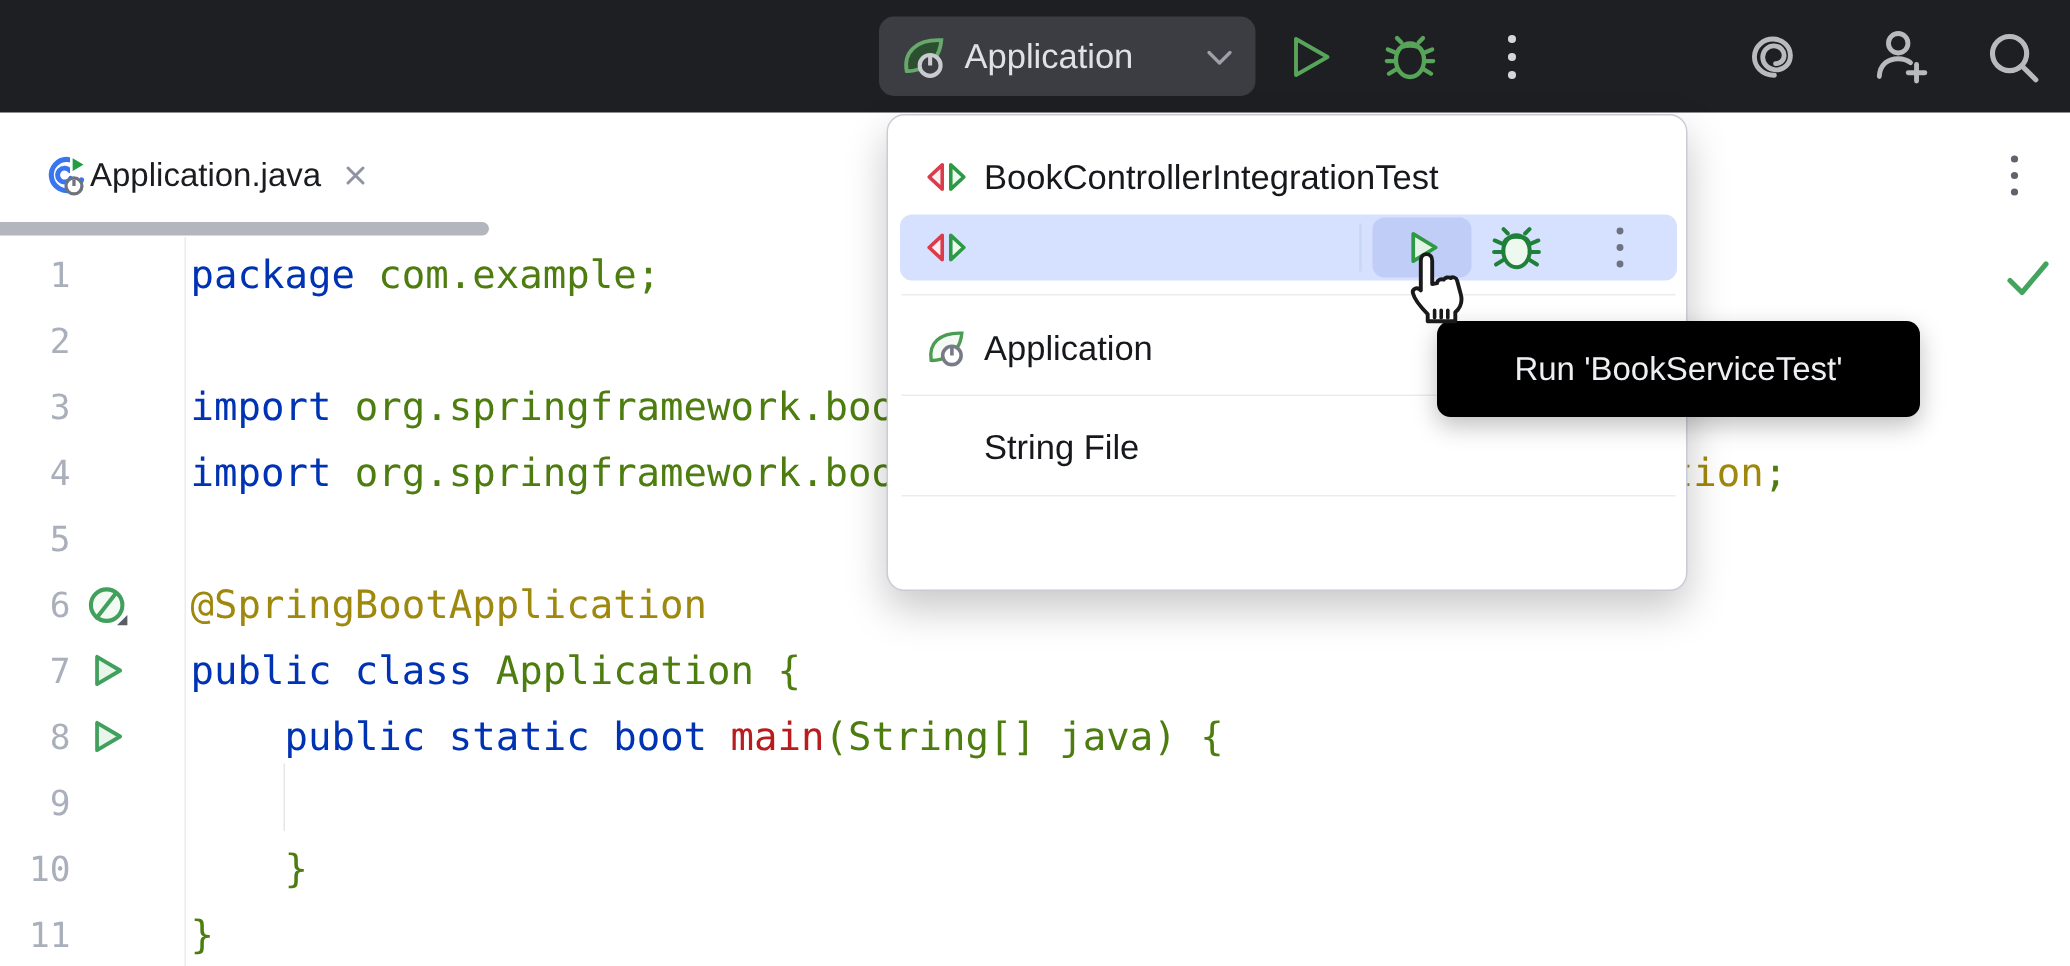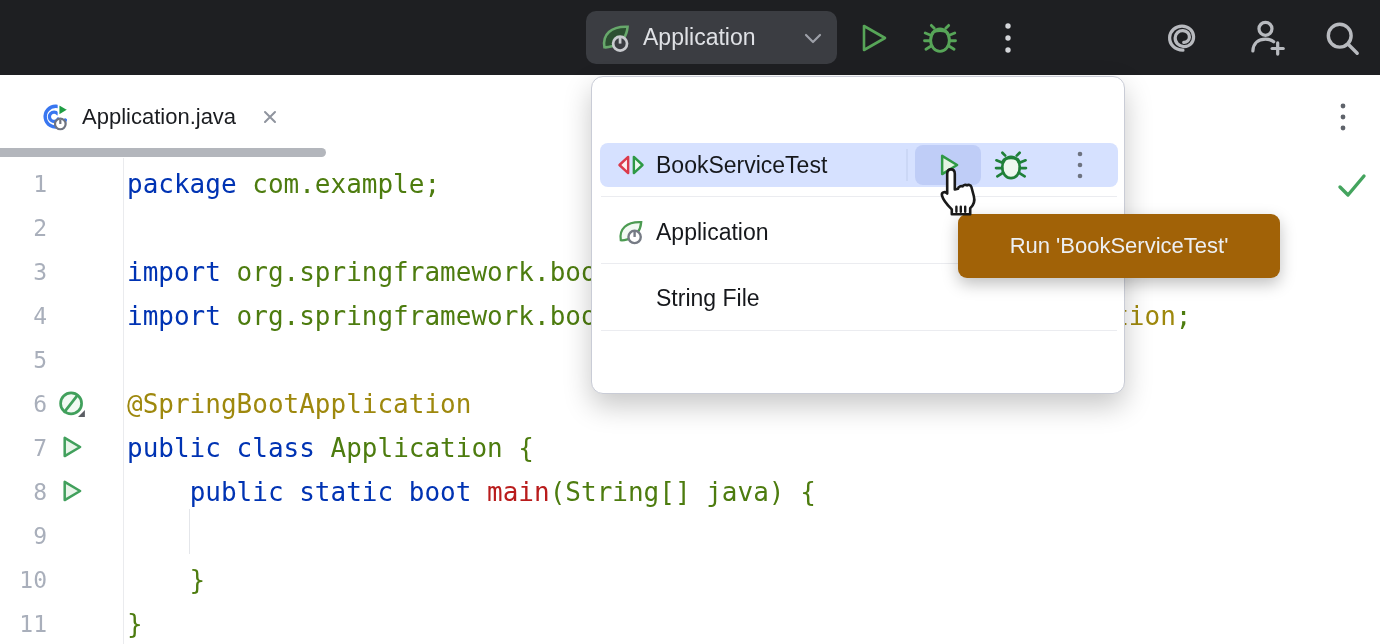--- a/index.html
+++ b/index.html
@@ -12,21 +12,21 @@
   .toolbar { position:absolute; left:0; top:0; width:1380px; height:75px; background:#1E1F22; z-index:5; }
   .run-chip {
     position:absolute; left:586px; top:11px; width:251px; height:53px;
     background:#3B3D42; border-radius:10px; display:flex; align-items:center;
     padding:0 13px; gap:10px; cursor:pointer;
   }
   .run-chip-label { color:#DFE1E5; font-size:23px; flex:1 1 auto; white-space:nowrap; }
   .tb-btn { position:absolute; top:0; height:75px; display:flex; align-items:center; justify-content:center; }
   
   .tabbar { position:absolute; left:0; top:75px; width:1380px; height:83px; background:#fff; z-index:1; }
-  .tab { position:absolute; left:40px; top:0; height:83px; display:flex; align-items:center; gap:12px; }
+  .tab { position:absolute; left:29px; top:0; height:83px; display:flex; align-items:center; gap:1px; }
   .tab-label { font-size:22px; color:#1A1C20; white-space:nowrap; }
   .tab-close { margin-left:12px; display:flex; align-items:center; }
   .tab-scroll-thumb { position:absolute; left:0; top:73px; width:326px; height:9px; background:#B3B6BC; border-radius:0 5px 5px 0; }
   .tabbar-more { position:absolute; right:25px; top:22px; width:24px; height:40px; display:flex; align-items:center; justify-content:center; }
   
   .editor { position:absolute; left:0; top:158px; width:1380px; height:486px; background:#fff; z-index:1; }
   .gutter-sep { position:absolute; left:123px; top:0; width:1px; height:486px; background:#EAEBEE; }
   .indent-guide { position:absolute; left:189px; top:351px; width:1px; height:45px; background:#E4E6EA; }
   .cl { position:absolute; left:0; width:1380px; height:44px; }
   .ln { position:absolute; left:0; top:0; width:47px; height:44px; line-height:44px; text-align:right;
@@ -53,21 +53,21 @@
   .mi-sel .mi-icon { left:16px; }
   .mi-sel .mi-label { left:56px; }
   .mi-sep { position:absolute; left:9px; width:516px; height:1px; background:#EBECF0; }
   .sel-divider { position:absolute; left:306px; top:6px; width:2px; height:32px; background:#CBD7F6; }
   .sel-run-btn { position:absolute; left:315px; top:2px; width:66px; height:40px; background:#BFCDF7; border-radius:8px;
                  display:flex; align-items:center; justify-content:center; cursor:pointer; }
   .sel-debug-btn { position:absolute; left:391px; top:4px; width:40px; height:36px; display:flex; align-items:center; justify-content:center; cursor:pointer; }
   .sel-more-btn { position:absolute; left:465px; top:4px; width:30px; height:36px; display:flex; align-items:center; justify-content:center; cursor:pointer; }
   
   .tooltip {
-    position:absolute; left:958px; top:214px; width:322px; height:64px; background:#a16207; border-radius:9px;
+    position:absolute; left:958px; top:214px; width:322px; height:64px; background:#000000; border-radius:9px;
     display:flex; align-items:center; justify-content:center; z-index:20; box-shadow:0 6px 16px rgba(0,0,0,.25);
   }
   .tooltip-text { color:#EDEFF2; font-size:22px; white-space:nowrap; }
   
   .cursor { position:absolute; left:931px; top:165px; z-index:30; }
 </style>
 </head>
 <body>
 
 <div class="toolbar">
@@ -227,29 +227,37 @@
   </div>
 
   <div class="inspect-ok">
     <svg width="30" height="26" viewBox="0 0 30 26">
         <polyline points="3,14 11,22 27,3" fill="none" stroke="#44A45E" stroke-width="3.4" stroke-linecap="round" stroke-linejoin="round"></polyline>
       </svg>
   </div>
 </div>
 
 <div class="menu">
+  <div class="mi" style="top:19px">
+    <span class="mi-icon">
+      <svg width="30" height="30" viewBox="0 0 20 20">
+        <path d="M8.1 4.6 L8.1 15.4 L2.3 10 Z" fill="#FDF0F0" stroke="#DB3B4B" stroke-width="1.6" stroke-linejoin="round"></path>
+        <path d="M11.9 4.6 L11.9 15.4 L17.7 10 Z" fill="#EDF8EF" stroke="#2E9945" stroke-width="1.6" stroke-linejoin="round"></path>
+      </svg>
+    </span>
+    <span class="mi-label">BookControllerIntegrationTest</span>
+  </div>
 
   <div class="mi mi-sel" style="top:66px">
     <span class="mi-icon">
       <svg width="30" height="30" viewBox="0 0 20 20">
         <path d="M8.1 4.6 L8.1 15.4 L2.3 10 Z" fill="#FDF0F0" stroke="#DB3B4B" stroke-width="1.6" stroke-linejoin="round"></path>
         <path d="M11.9 4.6 L11.9 15.4 L17.7 10 Z" fill="#EDF8EF" stroke="#2E9945" stroke-width="1.6" stroke-linejoin="round"></path>
       </svg>
     </span>
-    <span class="mi-label">BookServiceTest</span>
     <span class="sel-divider"></span>
     <span class="sel-run-btn">
       <svg width="26" height="28" viewBox="0 0 20 20">
           <path d="M5.5 3 L5.5 17 L17 10 Z" fill="#E3F3E4" stroke="#2E9945" stroke-width="1.9" stroke-linejoin="round"></path>
         </svg>
     </span>
     <span class="sel-debug-btn">
       <svg width="36" height="36" viewBox="0 0 20 20" fill="none" stroke="#1F8039" stroke-width="1.5" stroke-linecap="round">
         <path d="M6.8 4.8 L5.2 3.2"></path>
           <path d="M13.2 4.8 L14.8 3.2"></path>

